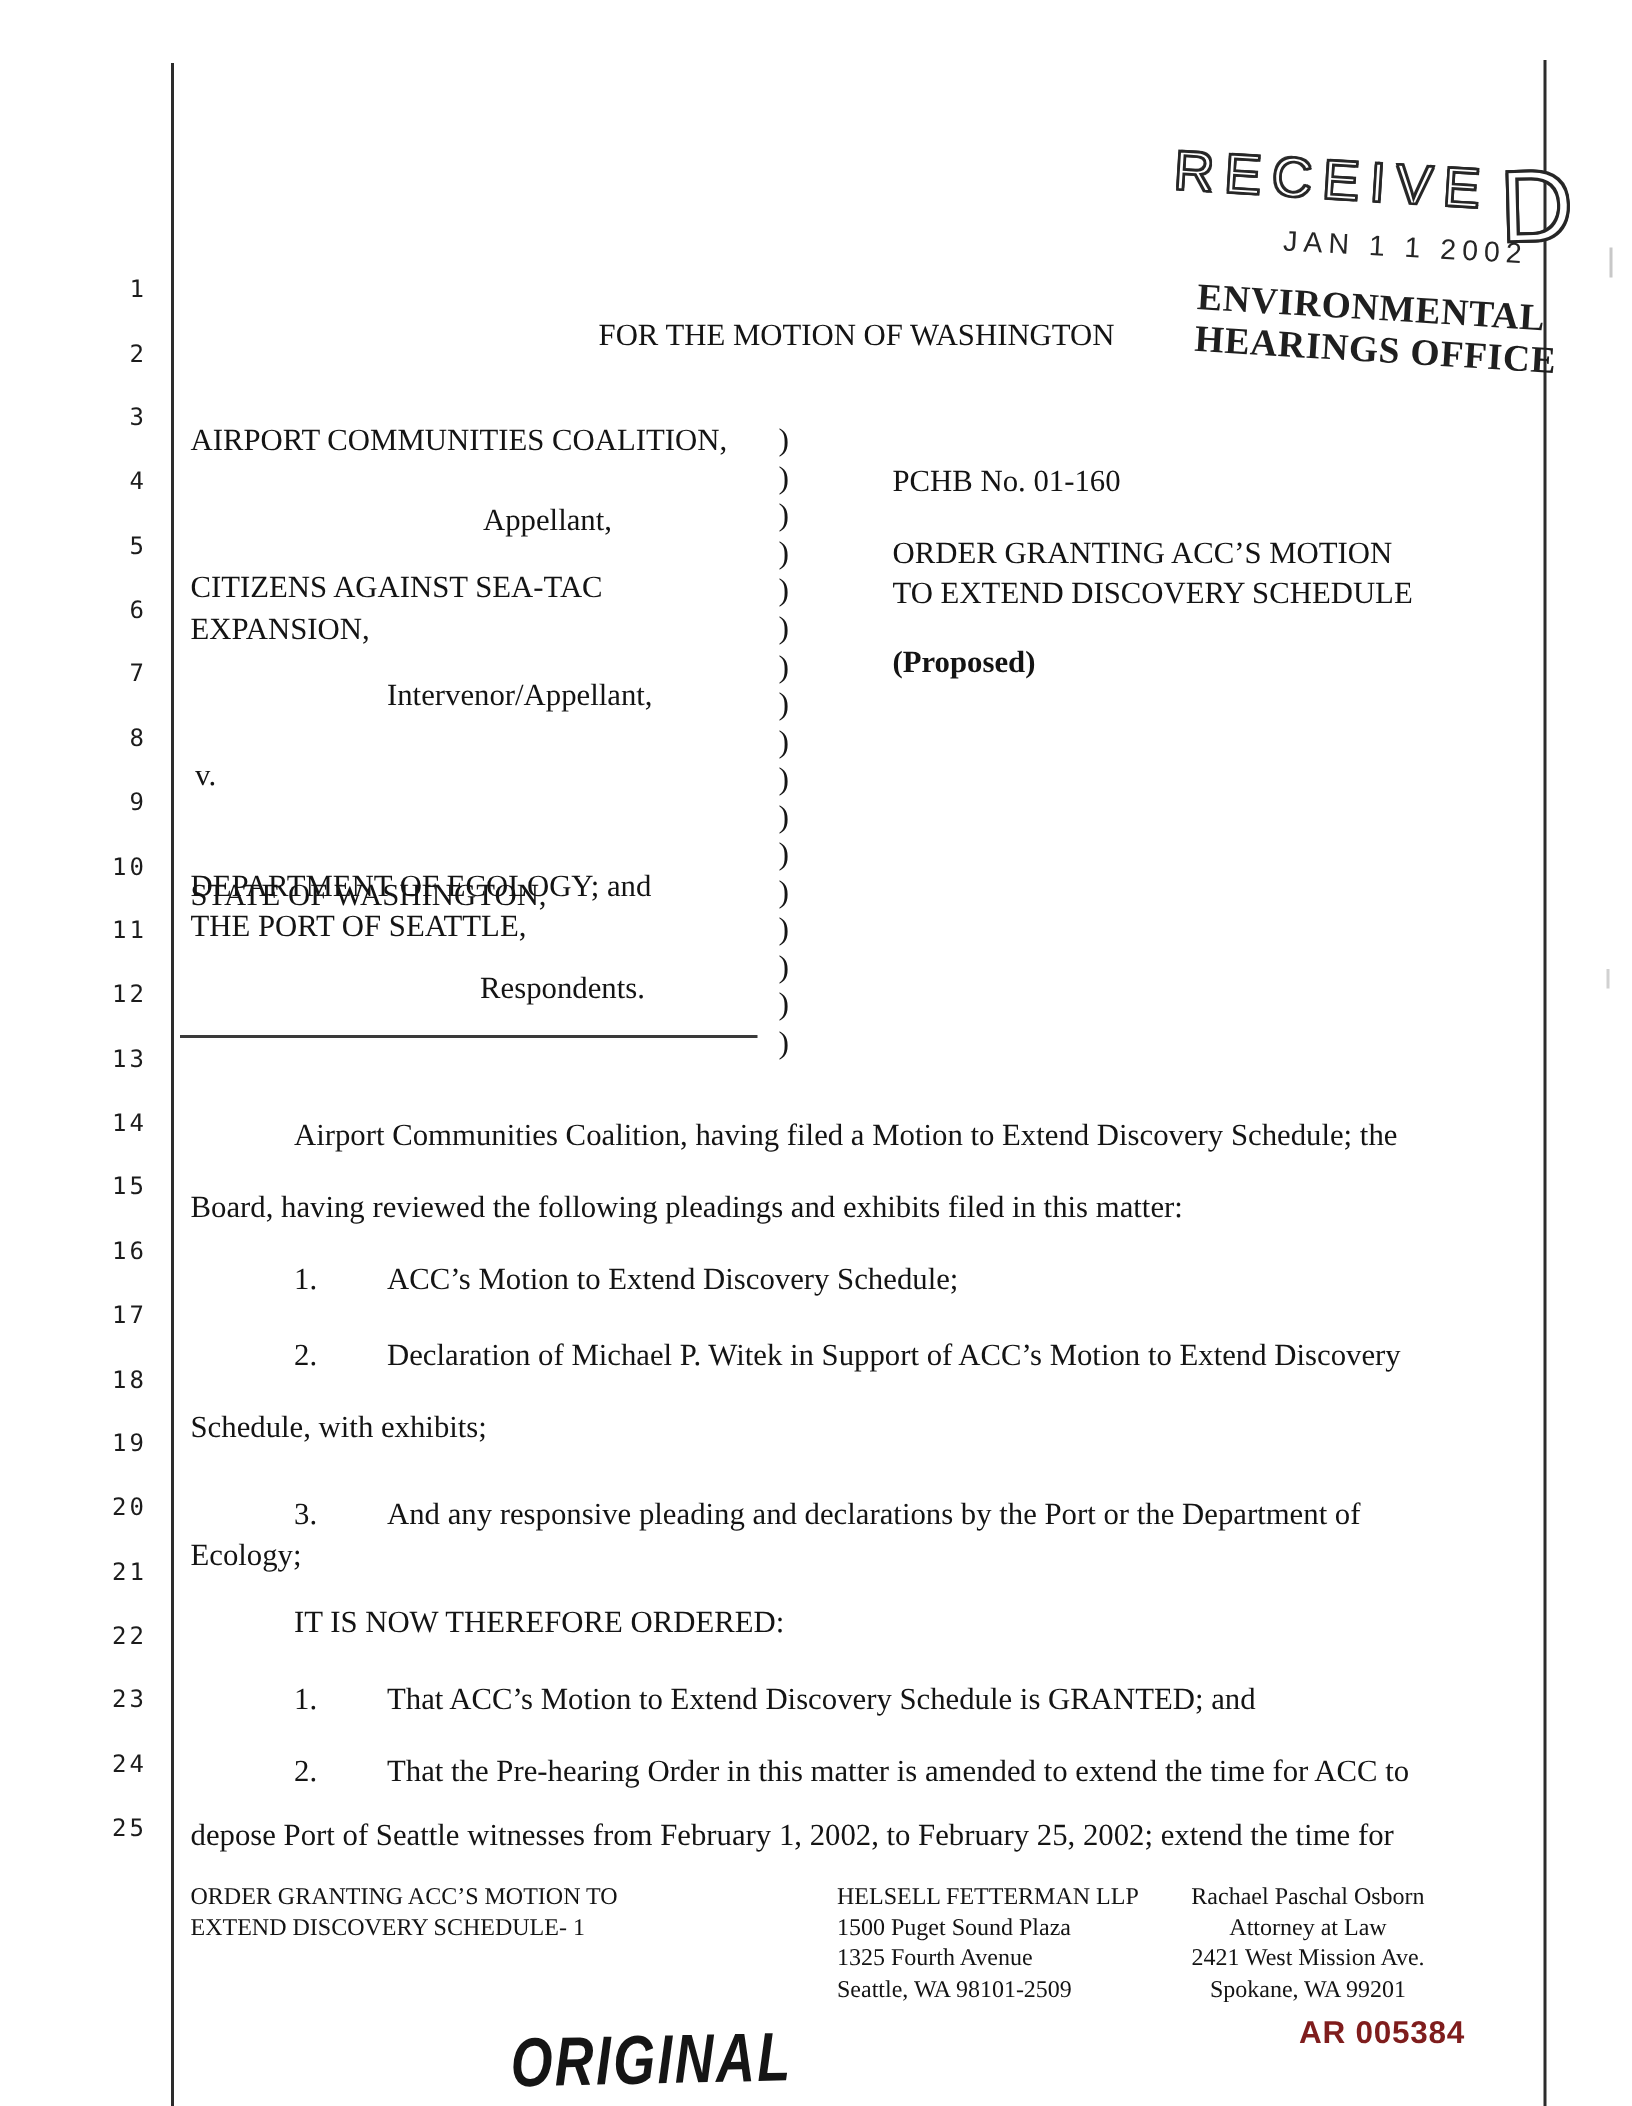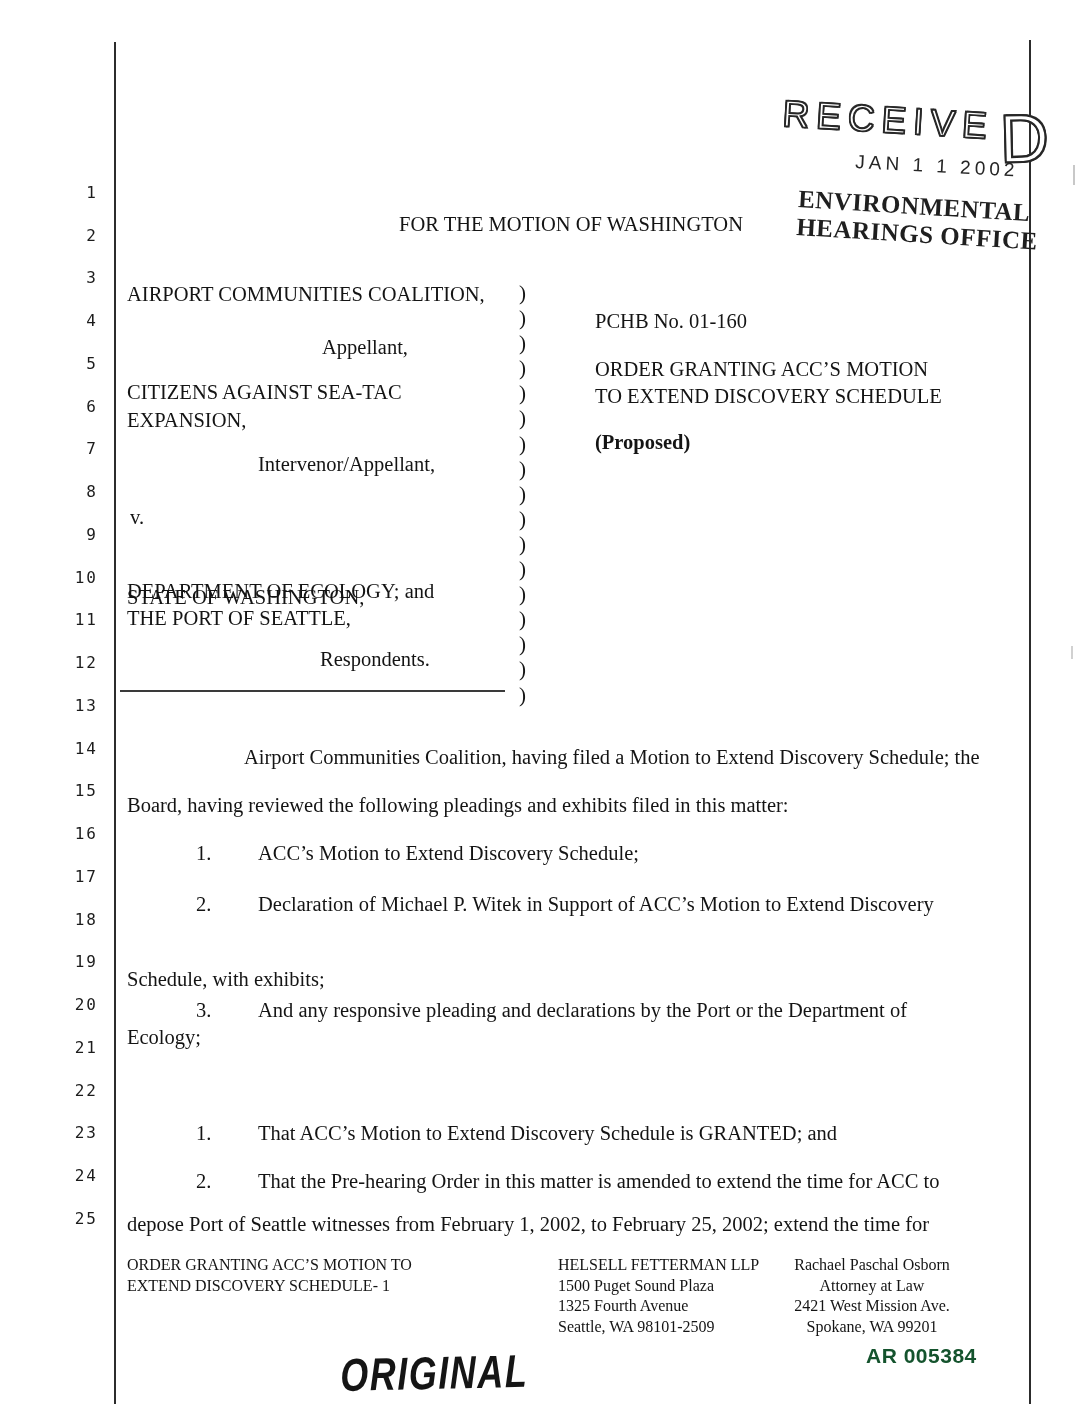--- a/index.html
+++ b/index.html
@@ -80,21 +80,21 @@
   .bold { font-weight:bold; }
 
   
   .ft { position:absolute; font-size:16px; line-height:20.5px; }
   .ft-left { left:127px; top:1255px; }
   .ft-center { left:558px; top:1255px; width:208px; }
   .ft-right { left:770px; top:1255px; width:204px; text-align:center; }
   .bates {
     position:absolute; left:866px; top:1344px;
     font-family:"Liberation Sans", sans-serif;
-    font-weight:bold; font-size:21px; color:#14532d; letter-spacing:0.5px;
+    font-weight:bold; font-size:21px; color:#7f1d1d; letter-spacing:0.5px;
   }
   .original-stamp {
     position:absolute; left:340px; top:1348px;
     font-family:"Liberation Sans", sans-serif;
     font-style:italic; font-weight:bold;
     font-size:46px; letter-spacing:2px; color:#151515;
     transform:scaleX(0.78) rotate(-1deg); transform-origin:left top;
     white-space:nowrap;
   }
 </style>
@@ -179,34 +179,35 @@
       <div>)</div>
       <div>)</div>
       <div>)</div>
     </div>
 
   <div class="tl" style="left:595px; top:310px;">PCHB No. 01-160</div>
   <div class="tl" style="left:595px; top:358px;">ORDER GRANTING ACC’S MOTION</div>
   <div class="tl" style="left:595px; top:385px;">TO EXTEND DISCOVERY SCHEDULE</div>
   <div class="tl bold" style="left:595px; top:431px;">(Proposed)</div>
 
-  <div class="tl" style="left:196px; top:746px;margin-left:48px;">Airport Communities Coalition, having filed a Motion to Extend Discovery Schedule; the</div>
+  <div class="tl" style="left:196px; top:746px;">Airport Communities Coalition, having filed a Motion to Extend Discovery Schedule; the</div>
   <div class="tl" style="left:127px; top:794px;">Board, having reviewed the following pleadings and exhibits filed in this matter:</div>
 
   <div class="tl" style="left:196px; top:842px;">1.</div>
   <div class="tl" style="left:258px; top:842px;">ACC’s Motion to Extend Discovery Schedule;</div>
 
   <div class="tl" style="left:196px; top:893px;">2.</div>
   <div class="tl" style="left:258px; top:893px;">Declaration of Michael P. Witek in Support of ACC’s Motion to Extend Discovery</div>
-  <div class="tl" style="left:127px; top:968px;">Schedule, with exhibits;</div>
+  <div class="tl" style="left:127px; top:941px;">Schedule, with exhibits;</div>
 
   <div class="tl" style="left:196px; top:999px;">3.</div>
   <div class="tl" style="left:258px; top:999px;">And any responsive pleading and declarations by the Port or the Department of</div>
   <div class="tl" style="left:127px; top:1026px;">Ecology;</div>
 
+  <div class="tl" style="left:196px; top:1071px;">IT IS NOW THEREFORE ORDERED:</div>
 
   <div class="tl" style="left:196px; top:1122px;">1.</div>
   <div class="tl" style="left:258px; top:1122px;">That ACC’s Motion to Extend Discovery Schedule is GRANTED; and</div>
 
   <div class="tl" style="left:196px; top:1170px;">2.</div>
   <div class="tl" style="left:258px; top:1170px;">That the Pre-hearing Order in this matter is amended to extend the time for ACC to</div>
   <div class="tl" style="left:127px; top:1213px;">depose Port of Seattle witnesses from February 1, 2002, to February 25, 2002; extend the time for</div>
 
   <div class="ft ft-left">
     <div>ORDER GRANTING ACC’S MOTION TO</div>

